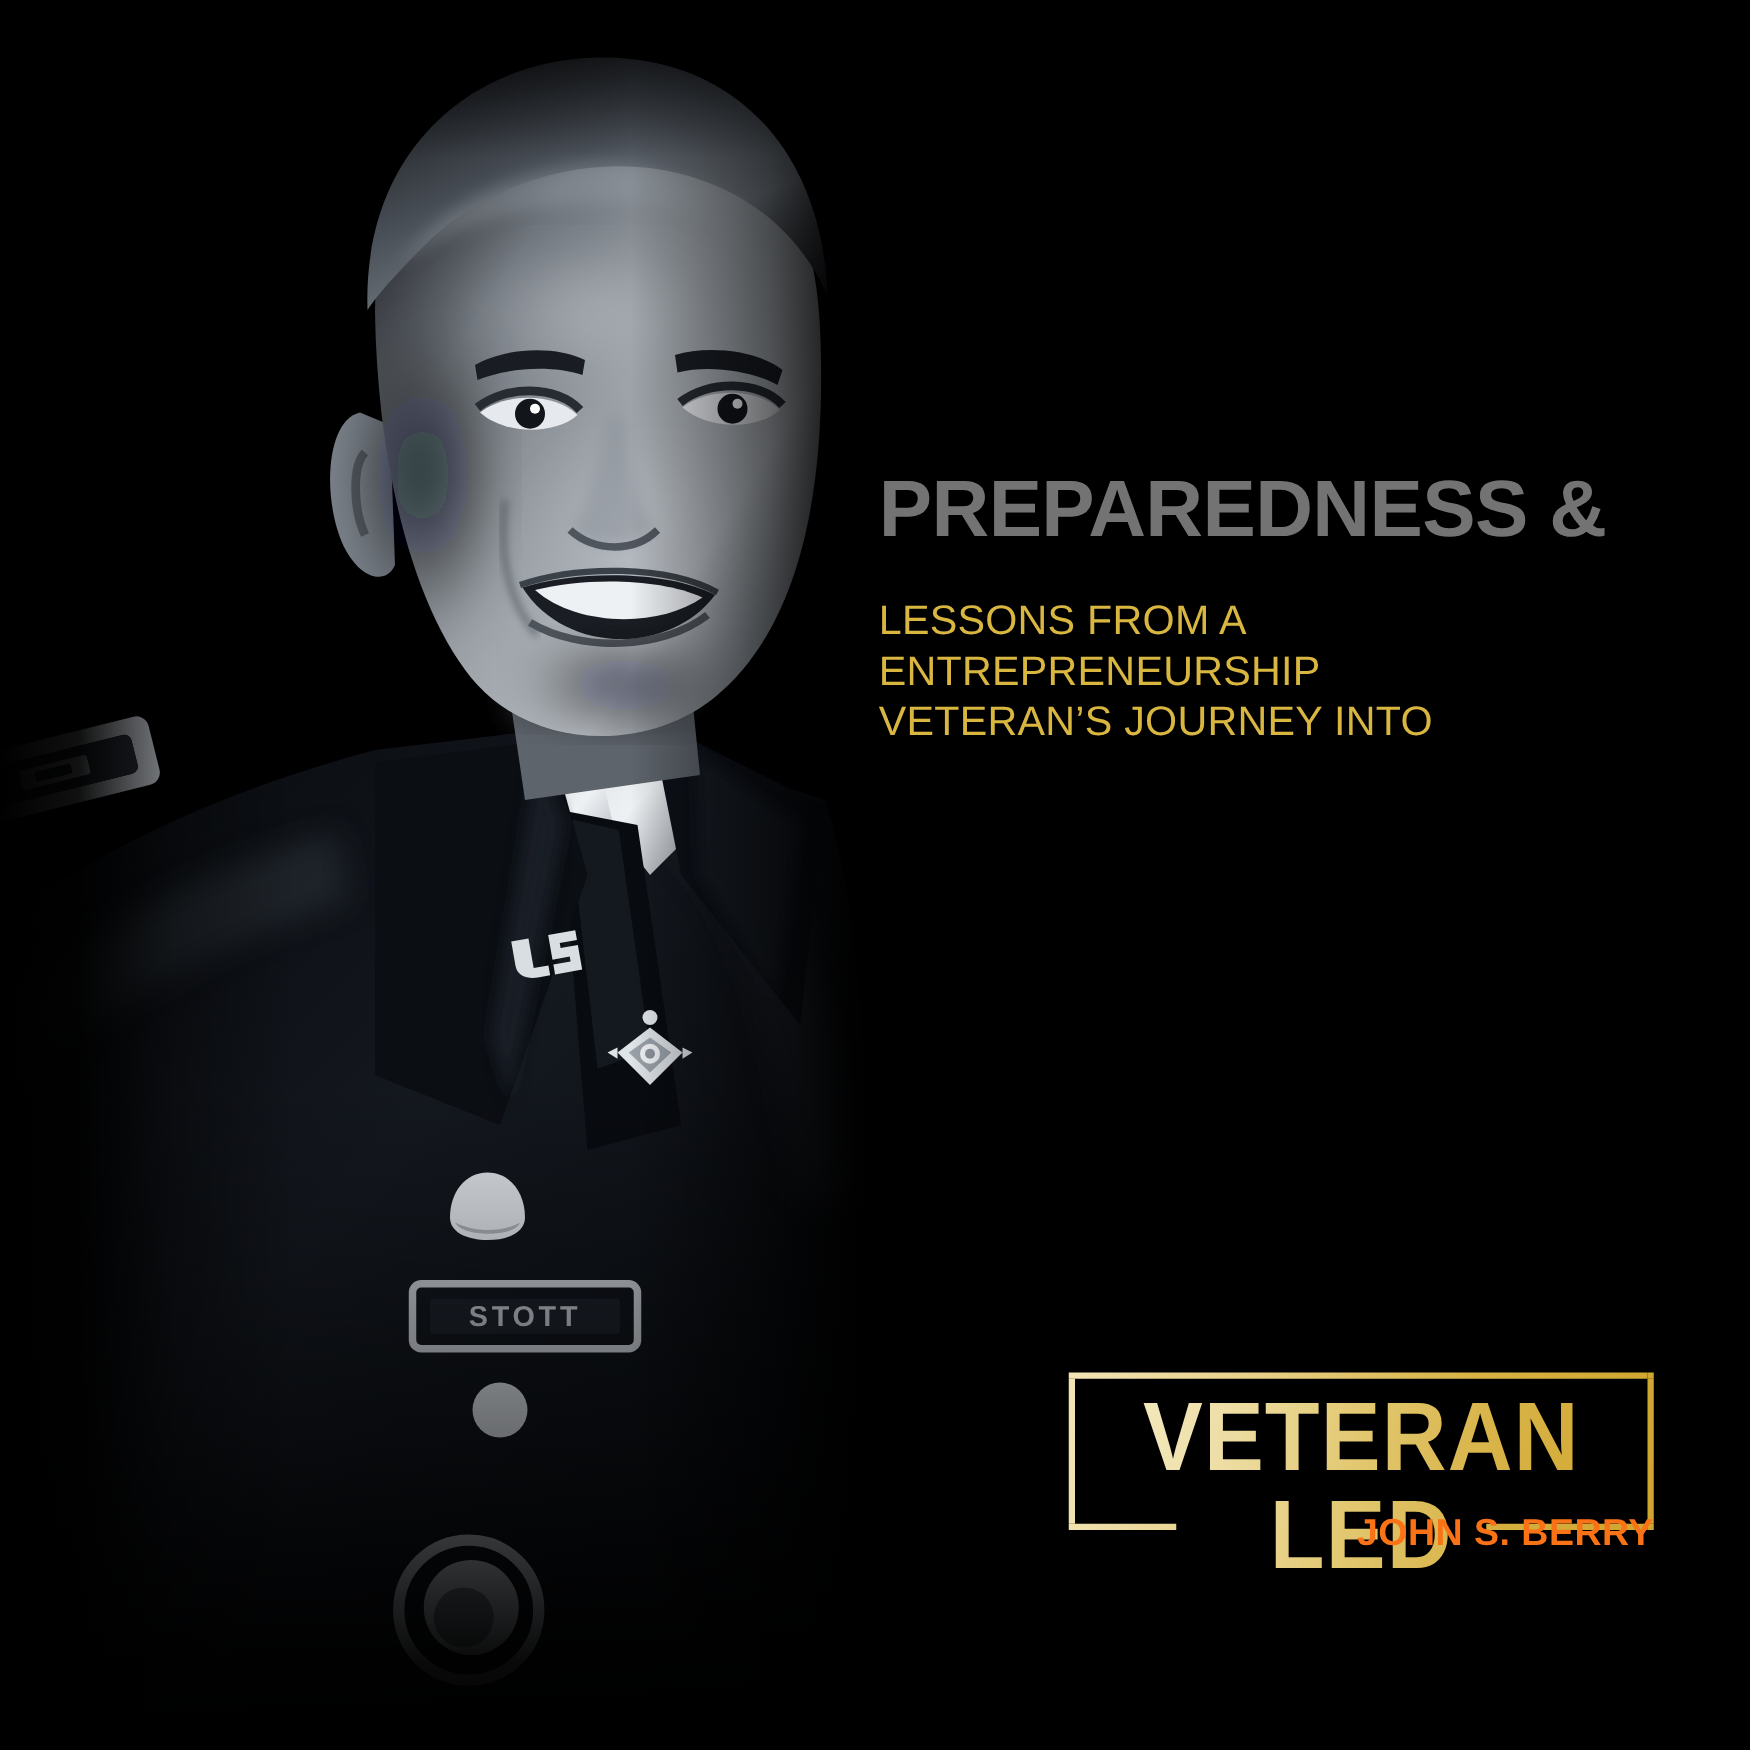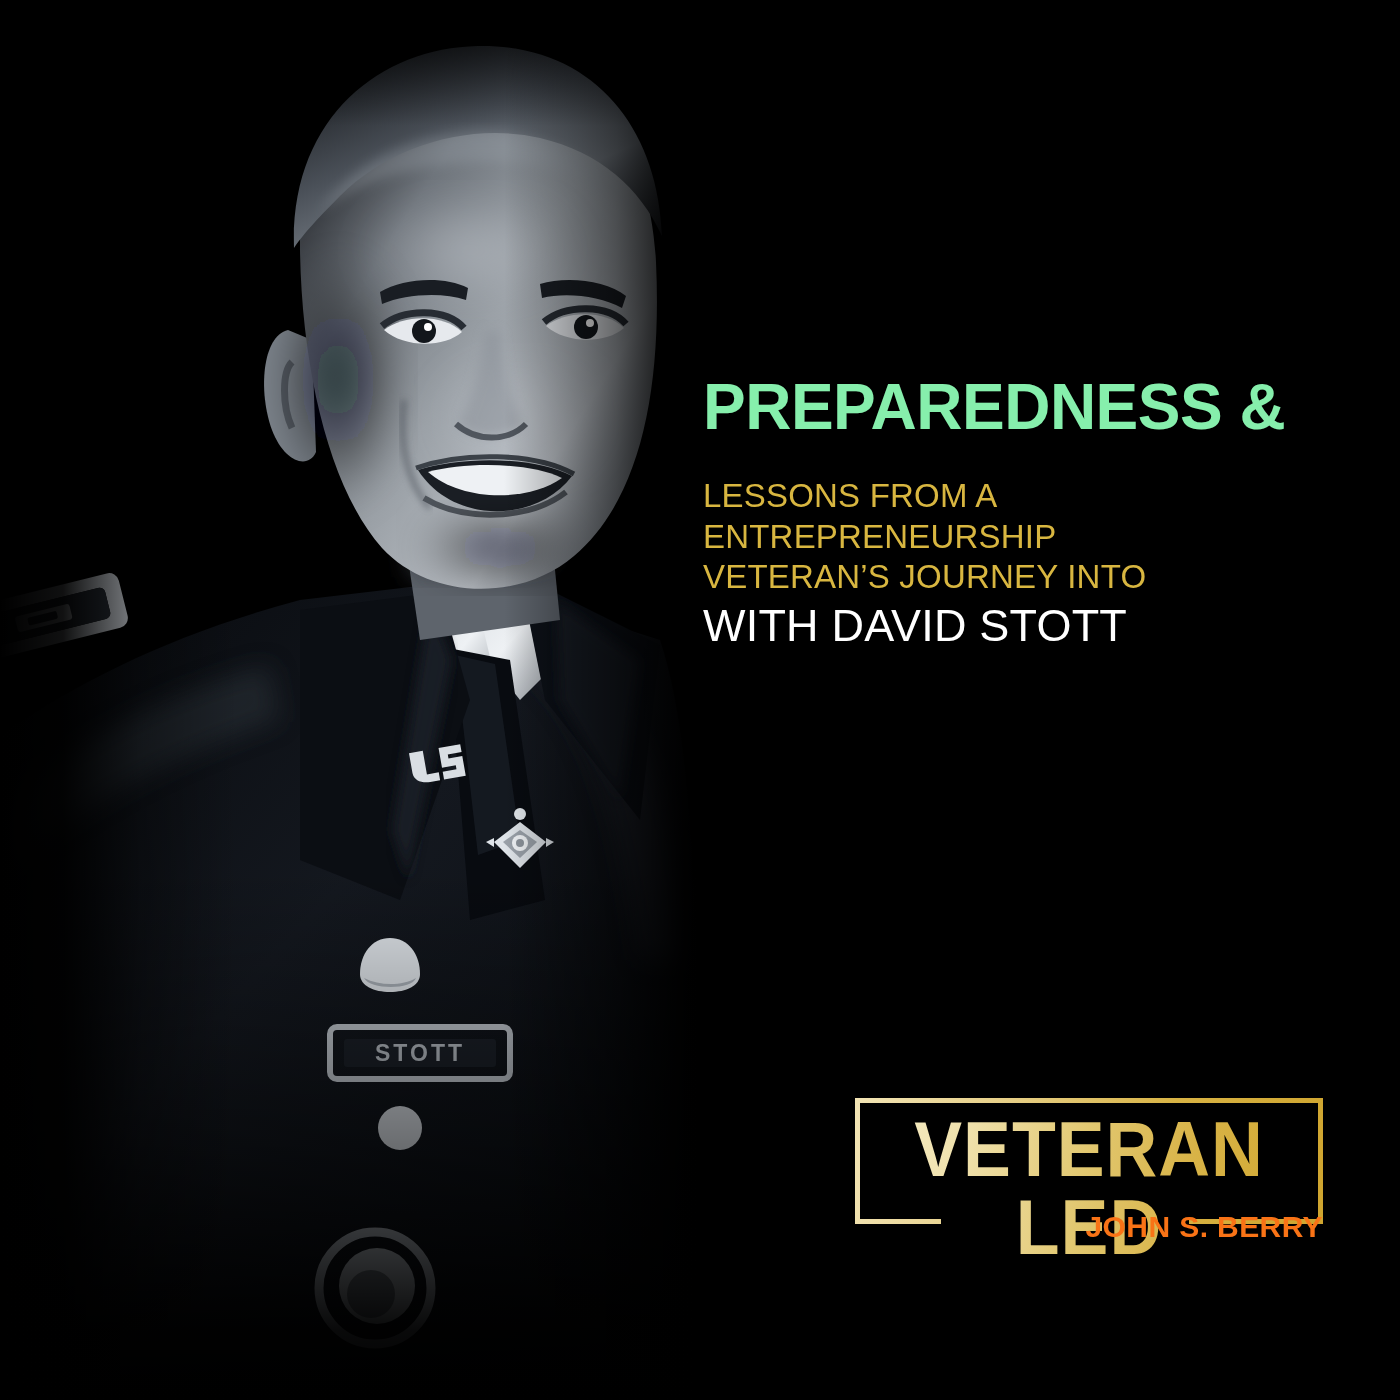--- a/index.html
+++ b/index.html
@@ -50,21 +50,21 @@
   .eyebrow {
     color: #FFFFFF;
     font-size: 50px;
     line-height: 1.0;
     letter-spacing: 1.5px;
     font-weight: 300;
     margin: 0 0 42px 0;
     white-space: nowrap;
   }
   .headline {
-    color: #86efac;
+    color: #737373;
     font-size: 64px;
     line-height: 1.10;
     font-weight: 700;
     letter-spacing: -0.5px;
     margin: 0 0 34px 0;
   }
   .subhead {
     color: #D8B640;
     font-size: 33px;
     line-height: 1.22;
@@ -321,21 +321,20 @@
     <div class="headline">
       <div>PREPAREDNESS &amp;</div>
     </div>
 
     <div class="subhead">
       <div>LESSONS FROM A</div>
       <div>ENTREPRENEURSHIP</div>
       <div>VETERAN’S JOURNEY INTO</div>
     </div>
 
-    <div class="guest">WITH DAVID STOTT</div>
   </div>
 
   <div class="logo-lockup">
     <div class="logo-frame"></div>
     <div class="logo-frame-gap"></div>
     <div class="logo-wordmark">VETERAN LED</div>
     <div class="logo-byline">JOHN S. BERRY</div>
   </div>
 
 </div>

